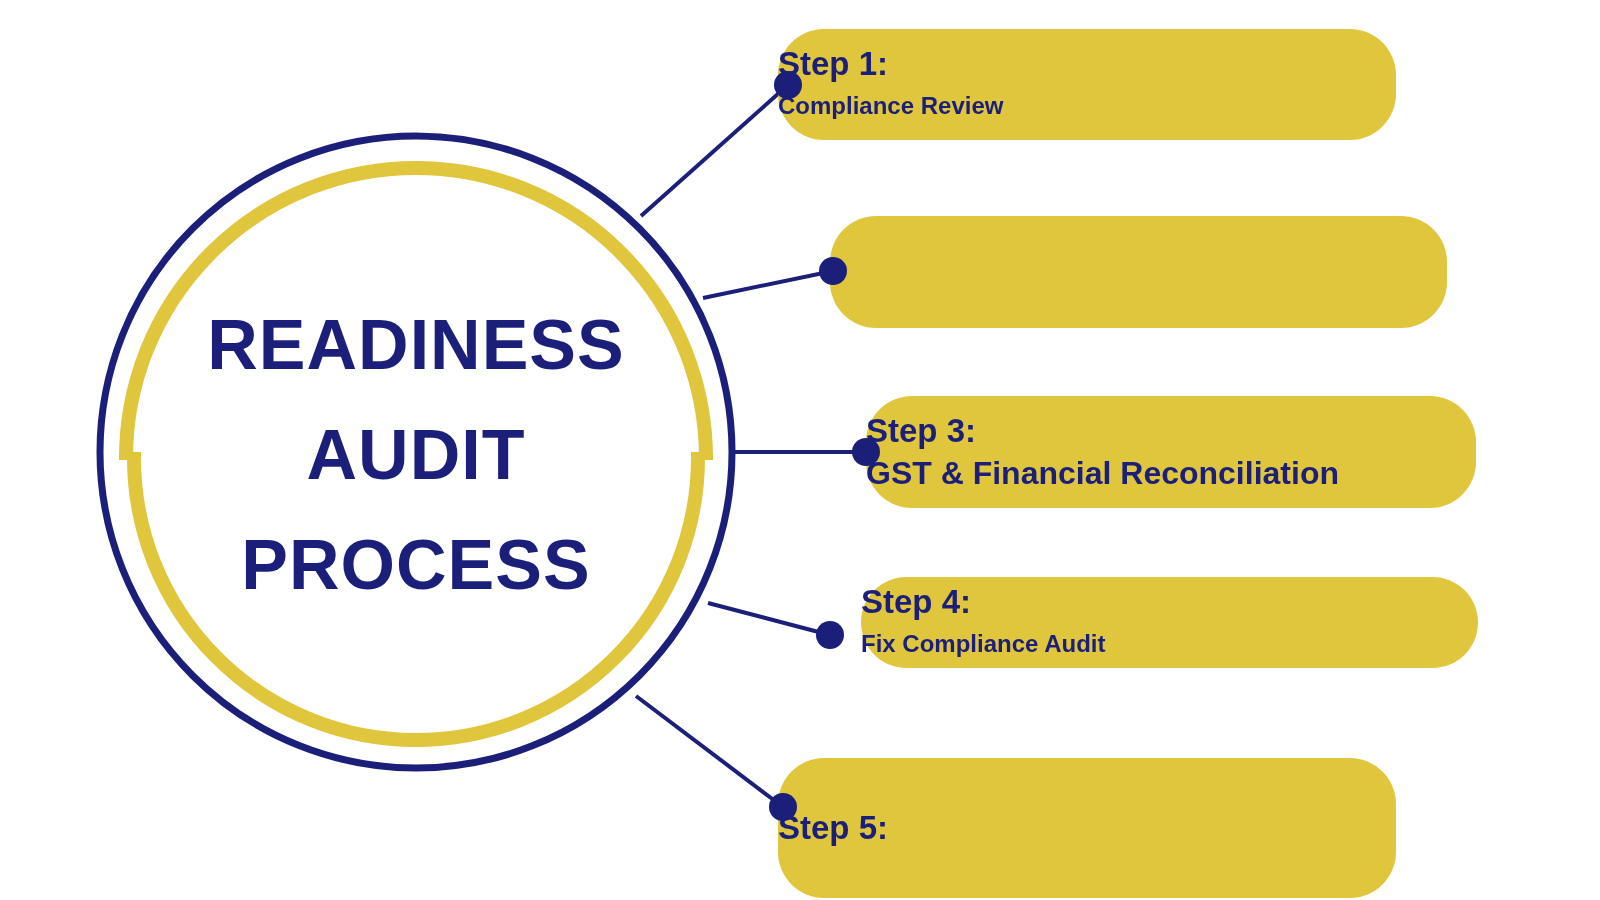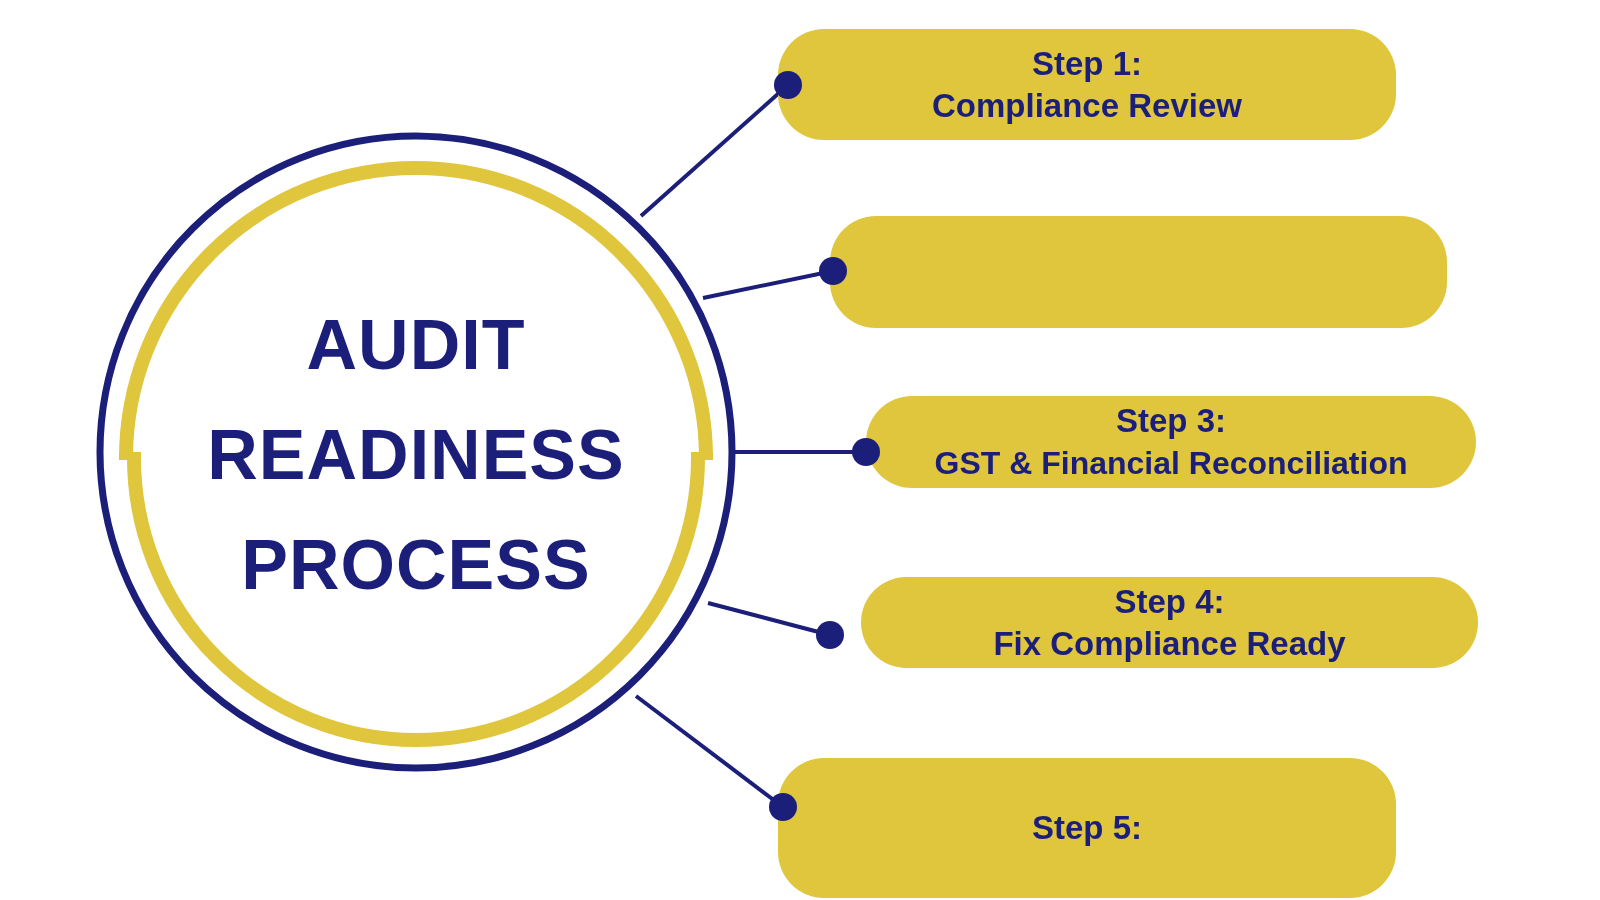--- a/index.html
+++ b/index.html
@@ -20,26 +20,25 @@
     line-height: 110px;
     letter-spacing: 1px;
   }
   .center-title div { white-space: nowrap; }
   .pill {
     position: absolute;
     background: #e0c63d;
     border-radius: 46px;
     color: #1b1f7a;
     font-weight: 700;
-    text-align: center;
     display: flex; flex-direction: column; justify-content: center;
     box-sizing: border-box;
   }
   .pill .step-num { font-size: 33px; line-height: 42px; white-space: nowrap; }
-  .pill .step-name { font-size: 33px; line-height: 42px; white-space: nowrap; }
+  .pill .step-name { font-size: 24px; line-height: 42px; white-space: nowrap; }
   .pill .step-name.tight { font-size: 32px; }
 </style>
 </head>
 <body>
 
 <svg id="canvas" viewBox="0 0 1600 900" xmlns="http://www.w3.org/2000/svg">
 
   <circle cx="416" cy="452" r="316" fill="#ffffff" stroke="#1b1f7a" stroke-width="7"></circle>
 
   <path d="M 126 458 A 290 290 0 0 1 706 458" fill="none" stroke="#e0c63d" stroke-width="14"></path>
@@ -48,41 +47,41 @@
   <rect x="691" y="452" width="22" height="8" fill="#e0c63d"></rect>
 
   <line x1="641" y1="216" x2="788" y2="85" stroke="#1b1f7a" stroke-width="4"></line>
   <line x1="703" y1="298" x2="833" y2="271" stroke="#1b1f7a" stroke-width="4"></line>
   <line x1="733" y1="452" x2="866" y2="452" stroke="#1b1f7a" stroke-width="4"></line>
   <line x1="708" y1="603" x2="830" y2="635" stroke="#1b1f7a" stroke-width="4"></line>
   <line x1="636" y1="696" x2="783" y2="807" stroke="#1b1f7a" stroke-width="4"></line>
 </svg>
 
 <div class="center-title">
+  <div>READINESS</div>
   <div>AUDIT</div>
-  <div>READINESS</div>
   <div>PROCESS</div>
 </div>
 
 <div class="pill" style="left:778px; top:29px; width:618px; height:111px;">
   <div class="step-num">Step 1:</div>
   <div class="step-name">Compliance Review</div>
 </div>
 
 <div class="pill" style="left:830px; top:216px; width:617px; height:112px;">
 </div>
 
-<div class="pill" style="left:866px; top:396px; width:610px; height:92px;">
+<div class="pill" style="left:866px; top:396px; width:610px; height:112px;">
   <div class="step-num">Step 3:</div>
   <div class="step-name tight">GST &amp; Financial Reconciliation</div>
 </div>
 
 <div class="pill" style="left:861px; top:577px; width:617px; height:91px;">
   <div class="step-num">Step 4:</div>
-  <div class="step-name">Fix Compliance Ready</div>
+  <div class="step-name">Fix Compliance Audit</div>
 </div>
 
 <div class="pill" style="left:778px; top:758px; width:618px; height:140px;">
   <div class="step-num">Step 5:</div>
 </div>
 
 <svg style="position:absolute; left:0; top:0; width:1600px; height:900px; pointer-events:none;" viewBox="0 0 1600 900">
   <circle cx="788" cy="85" r="14" fill="#1b1f7a"></circle>
   <circle cx="833" cy="271" r="14" fill="#1b1f7a"></circle>
   <circle cx="866" cy="452" r="14" fill="#1b1f7a"></circle>

